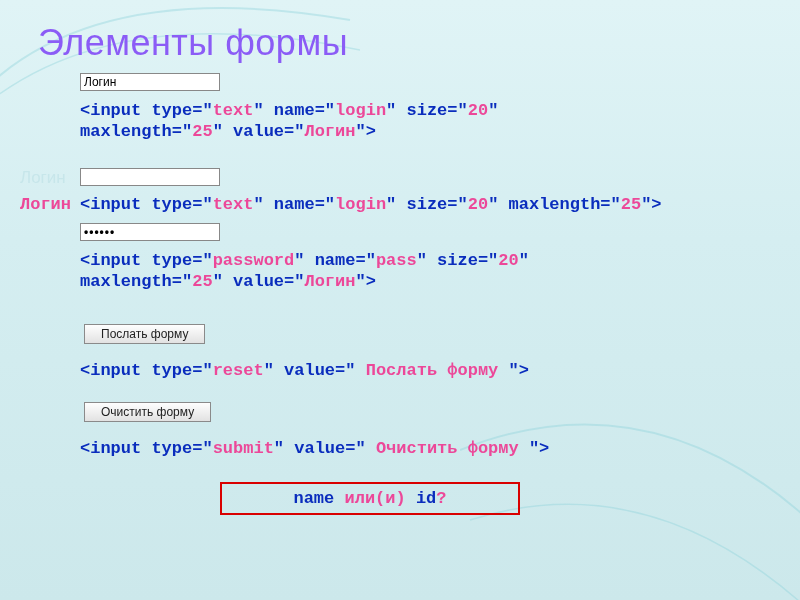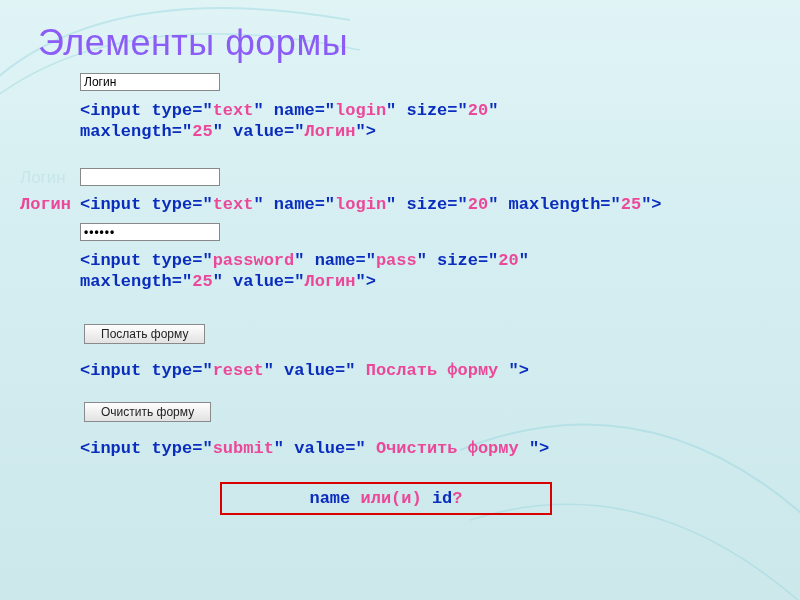--- a/index.html
+++ b/index.html
@@ -64,21 +64,21 @@
   #r-lbl-login  { left: 20px; top: 168px; color: #c7e6ea; font: 17px Arial; }
   #r-input2     { left: 80px; top: 168px; }
   #r-code2-lbl  { left: 20px; top: 194px; }
   #r-code2      { left: 80px; top: 194px; }
   #r-input3     { left: 80px; top: 222px; }
   #r-code3      { left: 80px; top: 250px; }
   #r-btn1       { left: 84px; top: 324px; }
   #r-code4      { left: 80px; top: 360px; }
   #r-btn2       { left: 84px; top: 402px; }
   #r-code5      { left: 80px; top: 438px; }
-  #r-box        { left: 220px; top: 482px; width: 332px; border: 2px solid #d90000; text-align: center; padding: 4px 0; }
+  #r-box        { left: 220px; top: 482px; width: 300px; border: 2px solid #d90000; text-align: center; padding: 4px 0; }
 
   .dots { letter-spacing: 1px; font-weight: bold; }
 </style>
 </head>
 <body>
 
 <div class="wisp" style="left:-60px; top:-40px">
   <svg width="420" height="240">
       <path d="M10 170 Q120 10 410 60" stroke="#8fd3db" stroke-width="2" fill="none"></path>
       <path d="M0 190 Q130 30 420 90" stroke="#8fd3db" stroke-width="1.5" fill="none"></path>

